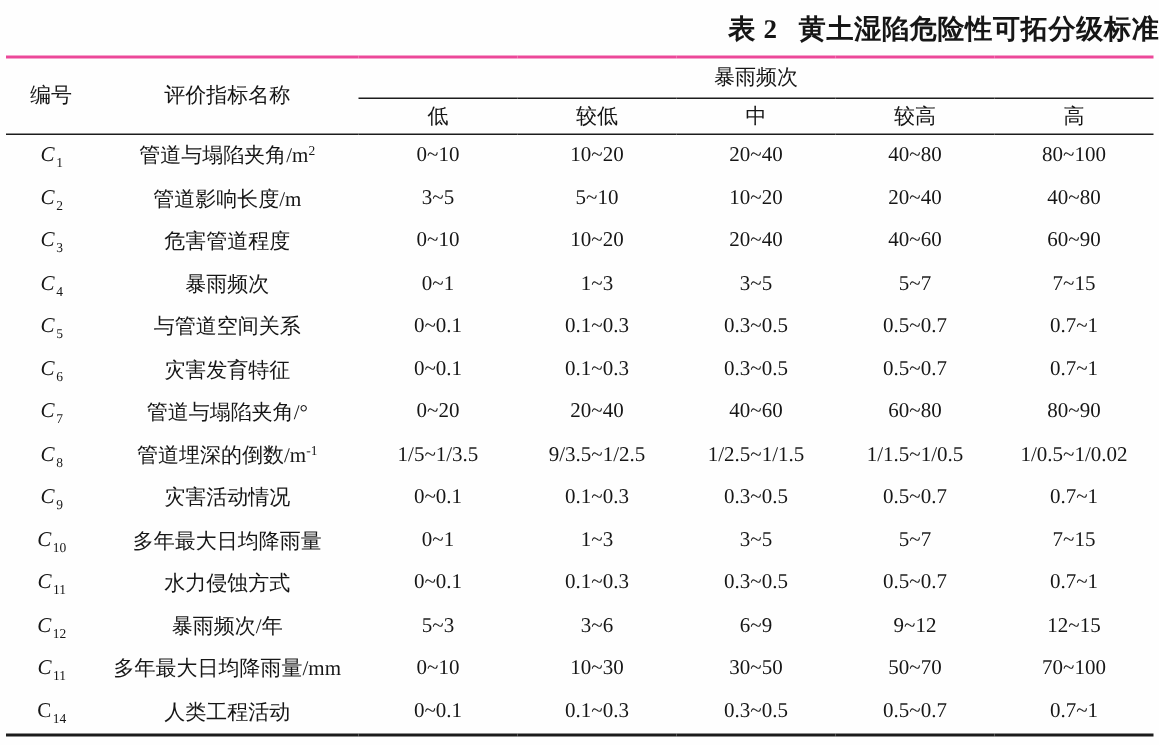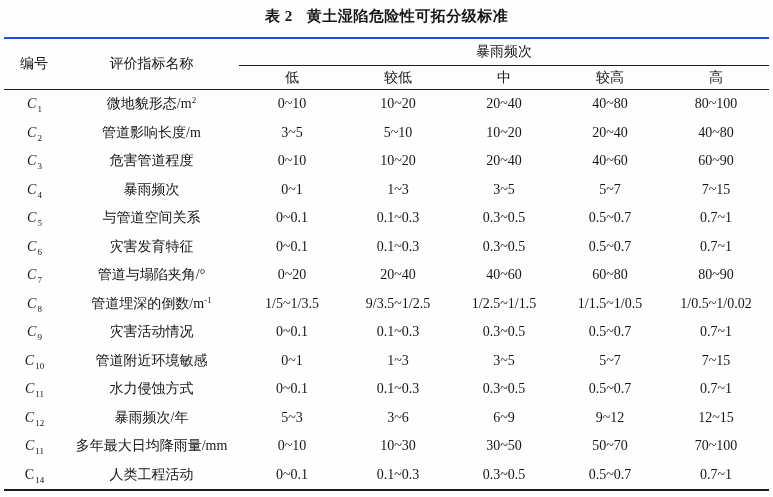--- a/index.html
+++ b/index.html
@@ -16,35 +16,35 @@
     position: relative;
     width: 773px;
     height: 497px;
     background: #fefefe;
   }
   .caption {
     position: absolute;
     top: 7px;
     left: 0;
     width: 773px;
-    text-align: center;
+    text-align: right;
     font-weight: bold;
-    font-size: 15px;
+    font-size: 18px;
     letter-spacing: 0.5px;
     white-space: nowrap;
   }
   .caption .cap-label { margin-right: 14px; }
   table.ext-table {
     position: absolute;
     top: 37px;
     left: 4px;
     width: 765px;
     border-collapse: collapse;
     table-layout: fixed;
-    border-top: 2px solid #1d4ed8;
+    border-top: 2px solid #ec4899;
     border-bottom: 2px solid #1c1c1c;
     font-size: 14px;
   }
   col.c-id { width: 60px; }
   col.c-name { width: 175px; }
   col.c-lvl { width: 106px; }
   th, td {
     padding: 0;
     text-align: center;
     vertical-align: middle;
@@ -102,21 +102,21 @@
         <th>低</th>
         <th>较低</th>
         <th>中</th>
         <th>较高</th>
         <th>高</th>
       </tr>
     </thead>
     <tbody id="table-body">
         <tr>
           <td><span class="cid">C</span><sub>1</sub></td>
-          <td><span>微地貌形态/m</span><sup>2</sup></td>
+          <td><span>管道与塌陷夹角/m</span><sup>2</sup></td>
           <td>0~10</td>
           <td>10~20</td>
           <td>20~40</td>
           <td>40~80</td>
           <td>80~100</td>
         </tr>
         <tr>
           <td><span class="cid">C</span><sub>2</sub></td>
           <td><span>管道影响长度/m</span></td>
           <td>3~5</td>
@@ -183,21 +183,21 @@
           <td><span class="cid">C</span><sub>9</sub></td>
           <td><span>灾害活动情况</span></td>
           <td>0~0.1</td>
           <td>0.1~0.3</td>
           <td>0.3~0.5</td>
           <td>0.5~0.7</td>
           <td>0.7~1</td>
         </tr>
         <tr>
           <td><span class="cid">C</span><sub>10</sub></td>
-          <td><span>管道附近环境敏感</span></td>
+          <td><span>多年最大日均降雨量</span></td>
           <td>0~1</td>
           <td>1~3</td>
           <td>3~5</td>
           <td>5~7</td>
           <td>7~15</td>
         </tr>
         <tr>
           <td><span class="cid">C</span><sub>11</sub></td>
           <td><span>水力侵蚀方式</span></td>
           <td>0~0.1</td>

